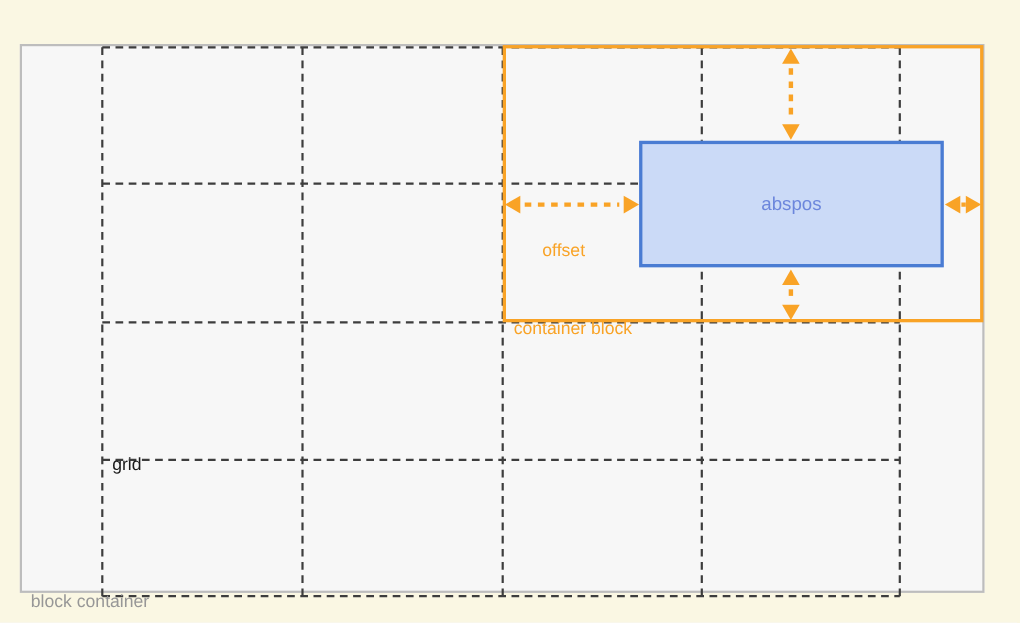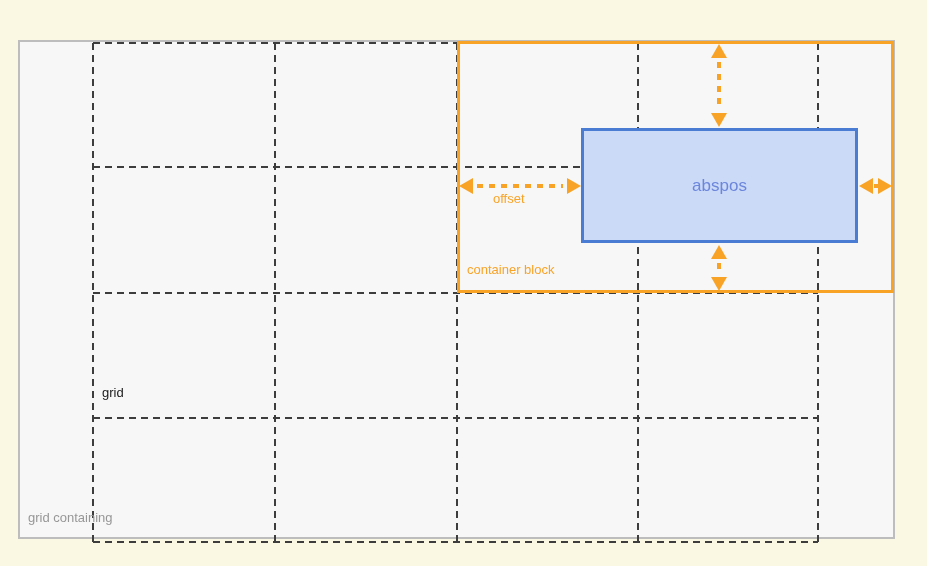--- a/index.html
+++ b/index.html
@@ -54,21 +54,21 @@
   }
   .abspos-text{
     color:var(--abspos-text);
     font-size:17px;
   }
 
   .arrow-shaft{stroke:var(--accent-orange);stroke-width:4;stroke-dasharray:6 6;fill:none;}
   .arrow-mid{stroke:var(--accent-orange);stroke-width:4;fill:none;}
   .arrow-head{fill:var(--accent-orange);stroke:none;}
 
-  .label{position:absolute;font-size:13px;line-height:1.15;white-space:nowrap;z-index:6;}
+  .label{position:absolute;font-size:16px;line-height:1.15;white-space:nowrap;z-index:6;margin-top:28px;}
   .label-offset{left:493px;top:180px;color:var(--accent-orange);}
   .label-containing-block{left:467px;top:251px;color:var(--accent-orange);}
   .label-grid{left:102px;top:374px;color:var(--grid-label-text);}
   .label-grid-container{left:28px;top:499px;color:var(--container-label-text);}
 </style>
 </head>
 <body>
 
 <div class="canvas">
 
@@ -118,15 +118,15 @@
     <g>
       <path class="arrow-head" d="M859,174 L873,166 L873,182 Z"></path>
       <line class="arrow-mid" x1="874" y1="174" x2="878" y2="174"></line>
       <path class="arrow-head" d="M892,174 L878,166 L878,182 Z"></path>
     </g>
   </svg>
 
   <span class="label label-offset">offset</span>
   <span class="label label-containing-block">container block</span>
   <span class="label label-grid">grid</span>
-  <span class="label label-grid-container">grid containing</span>
+  <span class="label label-grid-container">block container</span>
 
 </div>
 
 </body></html>

